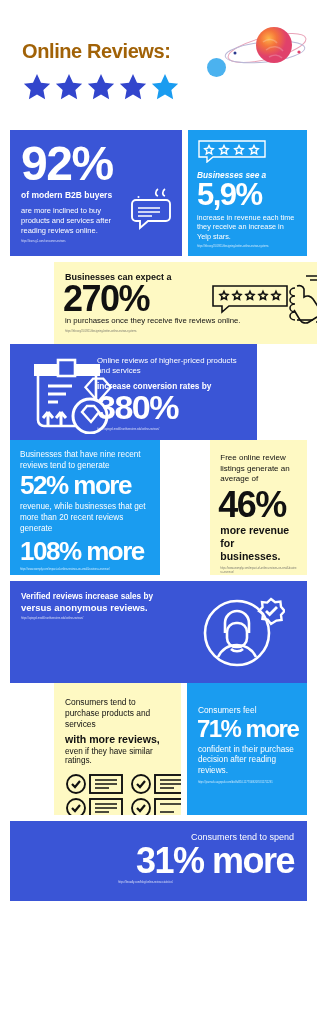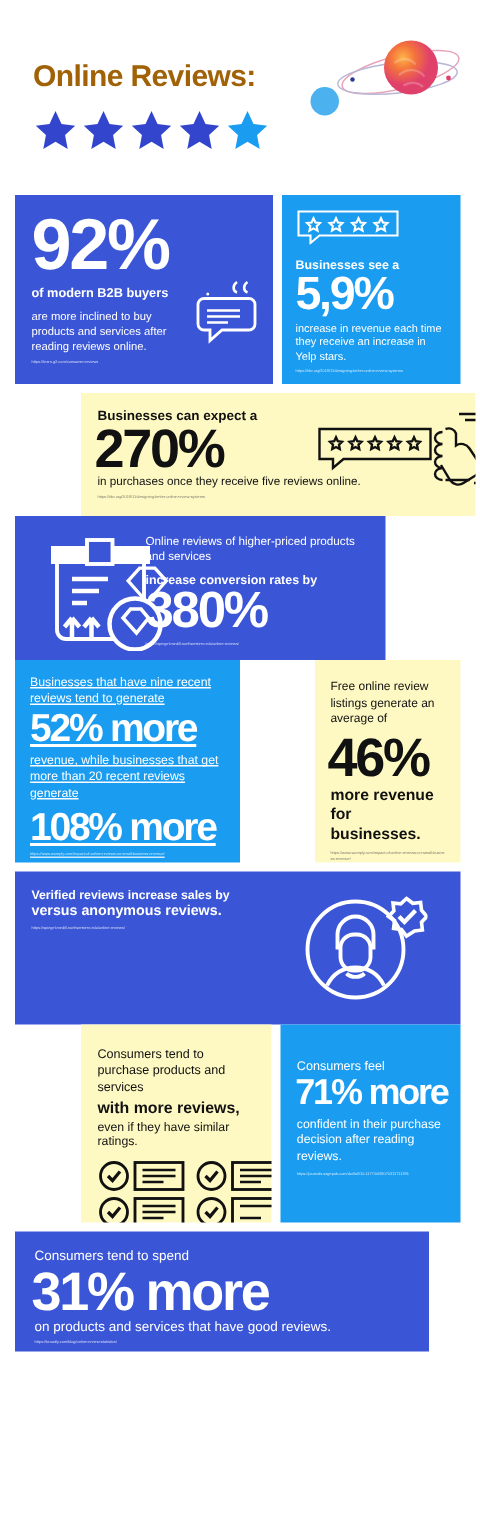--- a/index.html
+++ b/index.html
@@ -91,21 +91,21 @@
 
   
   .r1 { height: 126px; }
   .c92 { width: 172px; padding: 12px 11px 6px 11px; }
   .c92 .big   { font-size: 48px; }
   .c92 .sub1  { font-size: 8.5px; font-weight: bold; margin-top: 4px; }
   .c92 .sub2  { font-size: 7.5px; line-height: 1.32; margin-top: 6px; width: 105px; }
   .c92 .chat-icon { position: absolute; right: 6px; bottom: 18px; }
   .c59 { width: 119px; padding: 9px 9px 6px 9px; }
   .c59 .starbox { margin-bottom: 3px; }
-  .c59 .lead  { font-size: 8.3px; font-weight: bold; }
+  .c59 .lead  { font-size: 8.3px; font-weight: bold; font-style: italic; }
   .c59 .big   { font-size: 31px; margin: 1px 0 3px; }
   .c59 .body2 { font-size: 7.3px; line-height: 1.3; }
 
   
   .r2 { height: 82px; width: 297px; padding: 10px 11px 5px 11px; }
   .r2 .lead  { font-size: 9px; font-weight: bold; }
   .r2 .big   { font-size: 36px; margin: -1px 0 1px -2px; }
   .r2 .body2 { font-size: 7.8px; line-height: 1.28; }
   .r2 .phone-icon { position: absolute; right: 8px; top: 12px; }
 
@@ -114,21 +114,21 @@
   .r3 .txtcol {
     position: absolute; right: 10px; top: 12px; width: 150px; text-align: left;
   }
   .r3 .lead  { font-size: 7.8px; line-height: 1.3; }
   .r3 .lead2 { font-size: 8.3px; font-weight: bold; margin-top: 5px; }
   .r3 .big   { font-size: 34px; margin-top: 1px; }
   .r3 .box-icon { position: absolute; left: 18px; top: 12px; }
 
   
   .r4 { height: 135px; }
-  .c52 { width: 178px; padding: 10px 10px 5px 10px; text-decoration: underline; }
+  .c52 { width: 178px; padding: 10px 10px 5px 10px; }
   .c52 .lead  { font-size: 8.2px; line-height: 1.3; }
   .c52 .big   { font-size: 26px; margin: 3px 0 4px; }
   .c52 .mid   { font-size: 8.2px; line-height: 1.3; }
   .c52 .big2  { font-size: 26px; margin-top: 6px; }
   .c46 { width: 113px; padding: 13px 10px 5px 10px; }
   .c46 .lead  { font-size: 8px; line-height: 1.32; }
   .c46 .big   { font-size: 36px; margin: 3px 0 3px -2px; }
   .c46 .foot  { font-size: 10.5px; font-weight: bold; line-height: 1.25; }
 
   
@@ -144,21 +144,21 @@
   .c-rev .l1 { font-size: 8.4px; line-height: 1.33; }
   .c-rev .l2 { font-size: 10.6px; font-weight: bold; margin-top: 2px; }
   .c-rev .l3 { font-size: 8.2px; margin-top: 2px; }
   .c-rev .checks { margin-top: 9px; }
   .c71 { width: 149px; padding: 22px 5px 5px 11px; }
   .c71 .lead { font-size: 8.4px; }
   .c71 .big  { font-size: 24px; margin: 2px 0 5px -1px; }
   .c71 .foot { font-size: 8.2px; line-height: 1.32; }
 
   
-  .r7 { height: 80px; width: 276px; padding: 11px 13px 5px 13px; }
+  .r7 { height: 80px; width: 297px; padding: 11px 13px 5px 13px; text-align: right; }
   .r7 .lead { font-size: 9px; }
   .r7 .big  { font-size: 36px; margin: 1px 0 2px -2px; }
   .r7 .foot { font-size: 9px; }
 </style>
 </head>
 <body>
 
 <div class="page">
 
   <div class="header">
@@ -347,18 +347,17 @@
         <div class="lead">Consumers feel</div>
         <div class="big">71% more</div>
         <div class="foot">confident in their purchase decision after reading reviews.</div>
         <div class="src">https://journals.sagepub.com/doi/full/10.1177/0092070311711291</div>
       </div>
     </div>
 
     <div class="panel p-blue r7">
       <div class="lead">Consumers tend to spend</div>
       <div class="big">31% more</div>
-      <div class="foot">on products and services that have good reviews.</div>
       <div class="src" style="width:150px">https://broadly.com/blog/online-review-statistics/</div>
     </div>
 
   </div>
 </div>
 
 </body></html>

